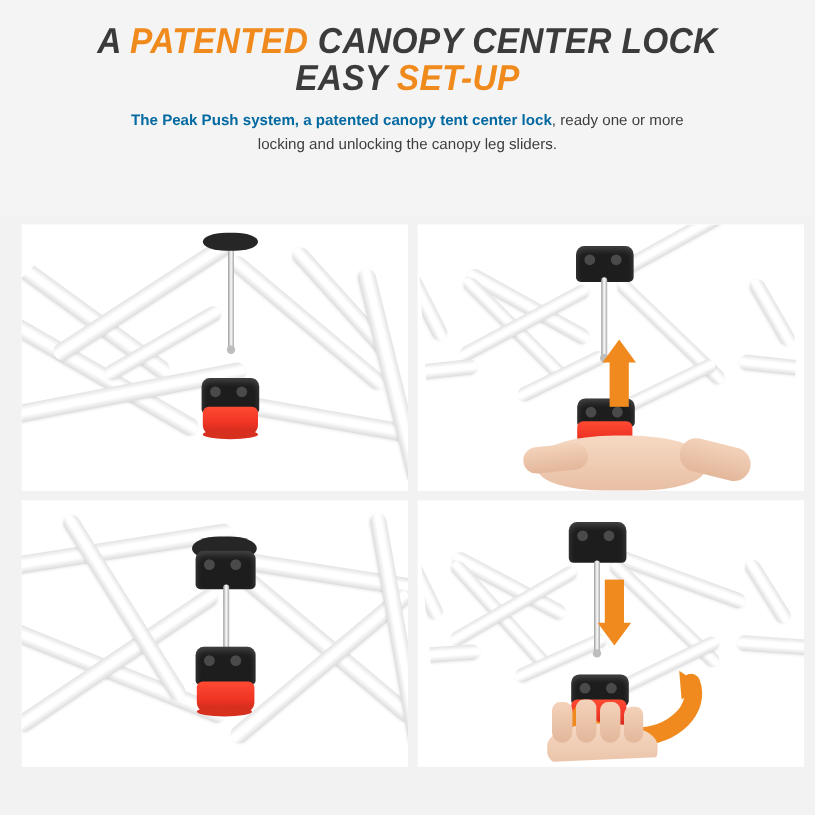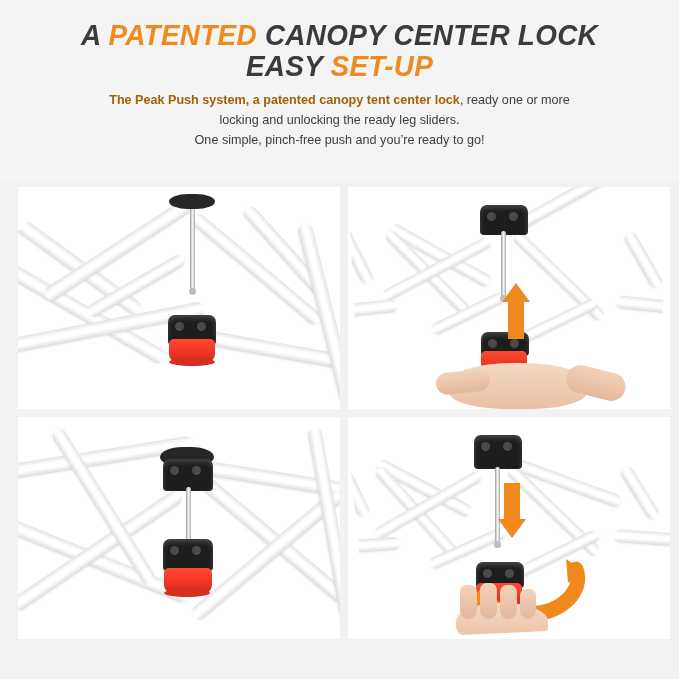--- a/index.html
+++ b/index.html
@@ -45,21 +45,21 @@
   .hl-orange { color: #f08a1c; }
 
   .subcopy {
     margin-top: 9px;
     text-align: center;
     font-size: 12.6px;
     line-height: 20px;
     color: #3d3d3d;
     padding: 0 38px;
   }
-  .subcopy b { font-weight: bold; color: #a16207; }
+  .subcopy b { font-weight: bold; color: #0369a1; }
   .subcopy .sc-line { display: block; }
 
   
   .grid {
     position: absolute;
     left: 0;
     top: 181px;
     width: 679px;
     height: 498px;
     background: #f2f2f2;
@@ -183,22 +183,21 @@
 
   <div class="header">
 
     <div class="headline">
       <span class="hl-line"><span>A </span><span class="hl-orange">PATENTED</span><span> CANOPY CENTER LOCK</span></span>
       <span class="hl-line"><span>EASY </span><span class="hl-orange">SET-UP</span></span>
     </div>
 
     <div class="subcopy">
       <span class="sc-line"><b>The Peak Push system, a patented canopy tent center lock</b><span>, ready one or more</span></span>
-      <span class="sc-line">locking and unlocking the ready leg sliders.</span>
-      <span class="sc-line">One simple, pinch-free push and you’re ready to go!</span>
+      <span class="sc-line">locking and unlocking the canopy leg sliders.</span>
     </div>
   </div>
 
   <div class="grid">
 
     <div class="panel p-tl">
       <div class="card">
         <div class="stage">
 
           <div class="tube" style="left:-20px;  top:14px;  width:175px; height:15px; transform:rotate(36deg);"></div>

